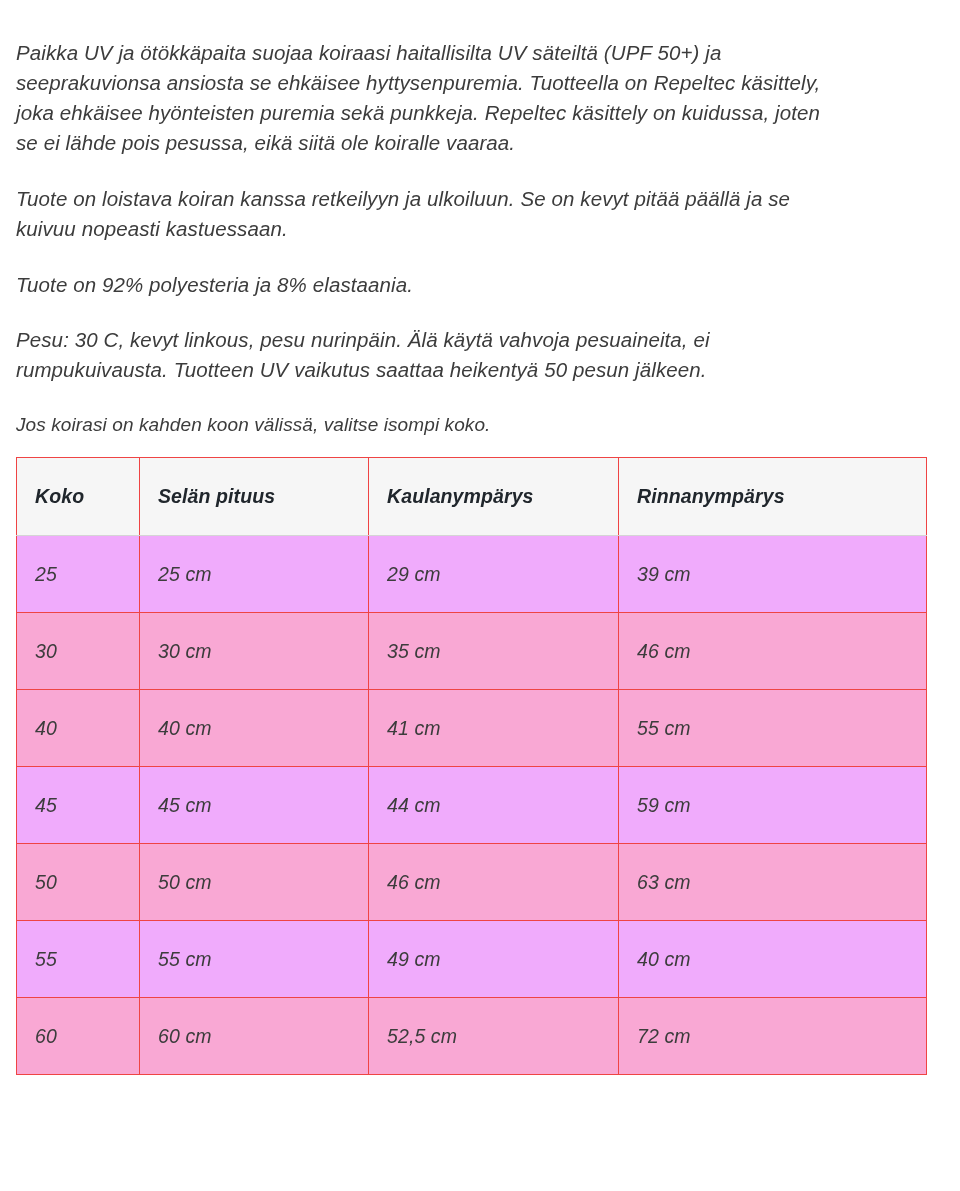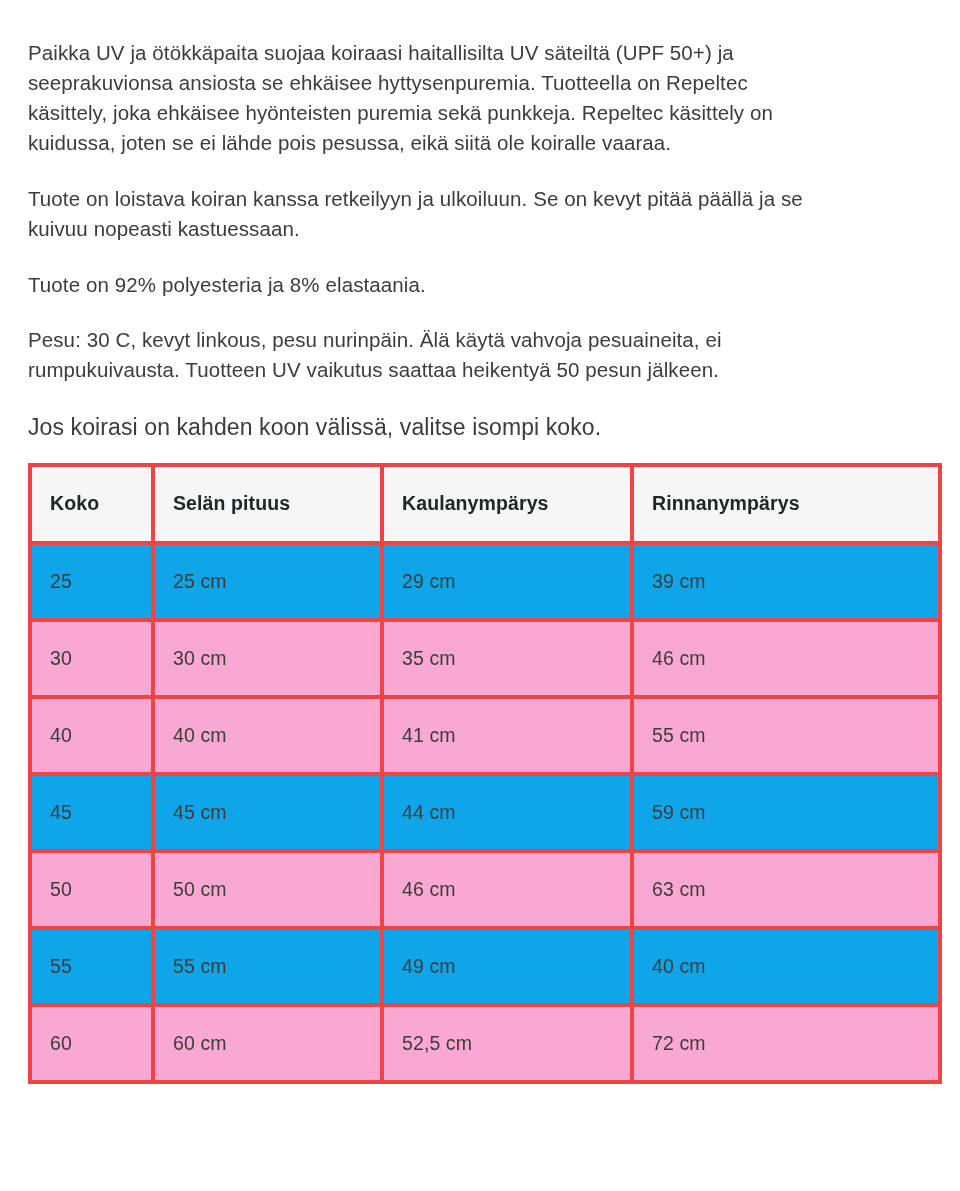--- a/index.html
+++ b/index.html
@@ -12,37 +12,38 @@
     height: 1191px;
     overflow: hidden;
     font-family: "Liberation Sans", sans-serif;
     -webkit-font-smoothing: antialiased;
   }
 
   #doc {
     position: relative;
     width: 840px;
     box-sizing: border-box;
-    padding: 38px 19px 0 28px;
+    padding: 38px 19px 0 16px;
+    font-style: italic;
   }
 
   .para {
     margin: 0 0 26px 0;
     font-size: 20.5px;
     line-height: 1.46;
     color: #3c3c3c;
     font-weight: 400;
     letter-spacing: 0.1px;
     max-width: 912px;
   }
   .para:last-of-type { margin-bottom: 0; }
 
   .para-note {
     margin: 0 0 14px 0;
-    font-size: 23px;
+    font-size: 19px;
     line-height: 1.46;
     color: #3c3c3c;
     font-weight: 400;
     letter-spacing: 0.1px;
     max-width: 912px;
   }
 
   
   .size-table-wrap {
     margin-top: 18px;
@@ -54,38 +55,38 @@
     table-layout: fixed;
     border: 1px solid #d8d8d8;
   }
   table.size-table col.c0 { width: 123px; }
   table.size-table col.c1 { width: 229px; }
   table.size-table col.c2 { width: 250px; }
   table.size-table col.c3 { width: 308px; }
 
   table.size-table th,
   table.size-table td {
-    border: 4px solid #ef4444;
+    border: 1px solid #ef4444;
     padding: 0 0 0 18px;
     height: 77px;
     vertical-align: middle;
     text-align: left;
     font-size: 19.5px;
     letter-spacing: 0.1px;
     box-sizing: border-box;
   }
   table.size-table thead th {
     background: #f6f6f6;
     color: #20262c;
     font-weight: 700;
     height: 78px;
     border-bottom: 1px solid #d5d5d5;
   }
   table.size-table tbody td {
-    background: #0ea5e9;
+    background: #f0abfc;
     color: #3c3c3c;
     font-weight: 400;
   }
   table.size-table tbody tr.alt td {
     background: #f9a8d4;
   }
 </style>
 </head>
 <body>
 

